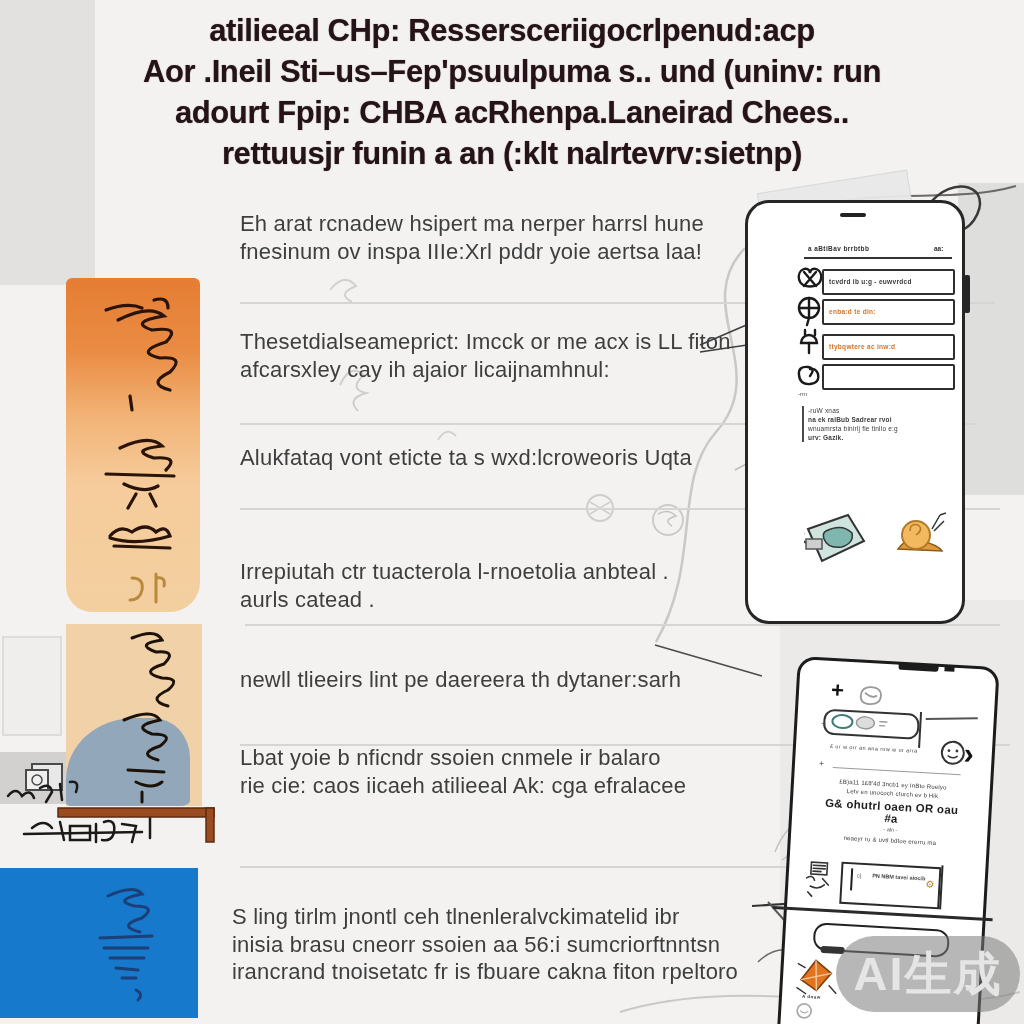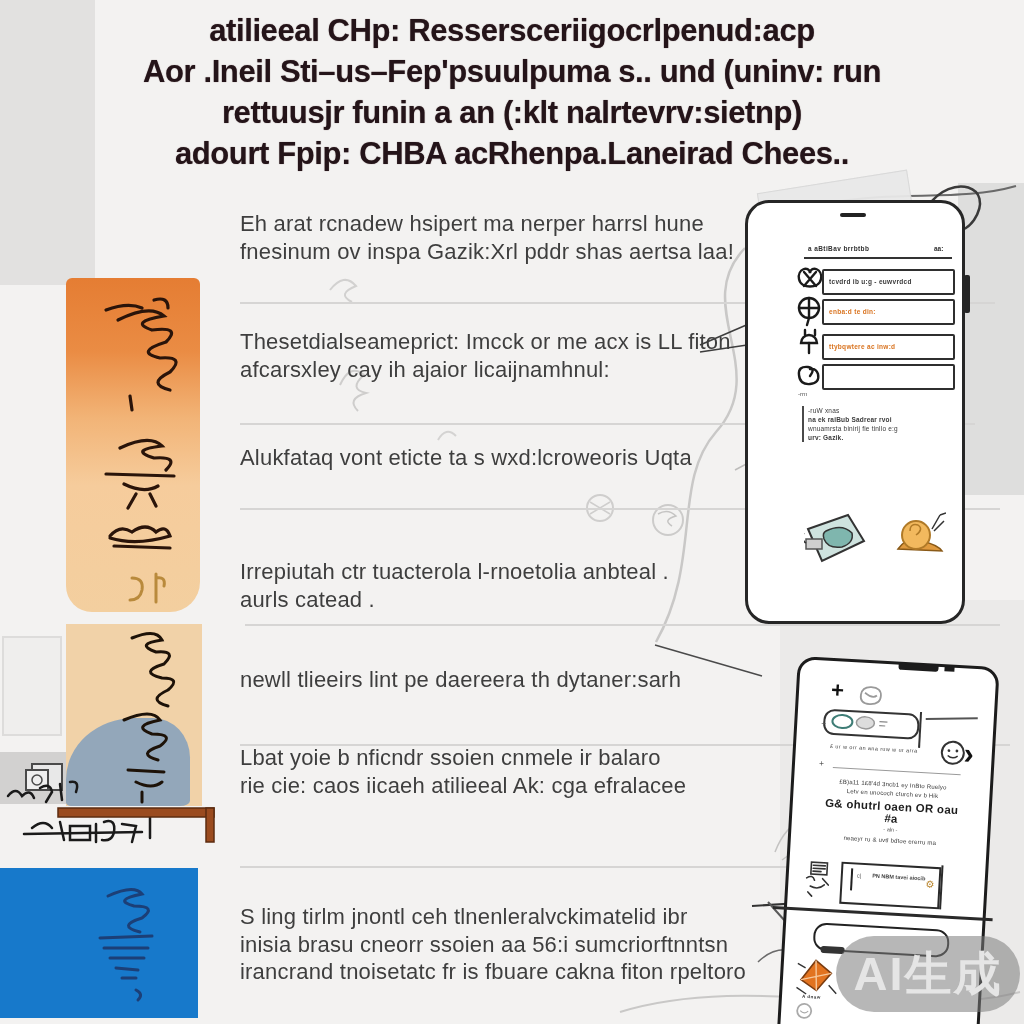--- a/index.html
+++ b/index.html
@@ -98,27 +98,27 @@
     <path d="M752,906 L800,903" stroke="#333" stroke-width="2" fill="none"></path>
     <path d="M768,902 L802,940" stroke="#5a5a5a" stroke-width="2" fill="none"></path>
     <path d="M758,962 C780,940 802,952 820,964" stroke="#6a6a6a" stroke-width="1.5" fill="none"></path>
     <path d="M620,1012 C750,972 900,1022 1020,992" stroke="#c9c8c7" stroke-width="2" fill="none"></path>
     <path d="M775,852 q10,-26 30,-34 M782,860 l14,-10 M790,868 l16,-8" stroke="#c4c3c2" stroke-width="1.5" fill="none"></path>
   </svg>
 
   <div class="a title">
     <span>atilieeal CHp: Ressersceriigocrlpenud:acp</span>
     <span>Aor .Ineil Sti–us–Fep'psuulpuma s.. und (uninv: run</span>
+    <span>adourt Fpip: CHBA acRhenpa.Laneirad Chees..</span>
     <span>rettuusjr funin a an (:klt nalrtevrv:sietnp)</span>
-    <span>adourt Fpip: CHBA acRhenpa.Laneirad Chees..</span>
   </div>
 
   <div class="a step" style="top:210px">
     <span>Eh arat rcnadew hsipert ma nerper harrsl hune</span>
-    <span>fnesinum ov inspa Gazik:Xrl pddr shas aertsa laa!</span>
+    <span>fnesinum ov inspa IIIe:Xrl pddr yoie aertsa laa!</span>
   </div>
   <div class="a rule" style="left:240px;top:302px;width:755px"></div>
 
   <div class="a step" style="top:328px">
     <span>Thesetdialseameprict: Imcck or me acx is LL fiton</span>
     <span>afcarsxley cay ih ajaior licaijnamhnul:</span>
   </div>
   <div class="a rule" style="left:240px;top:423px;width:735px"></div>
 
   <div class="a step" style="top:444px">
@@ -136,21 +136,21 @@
     <span>newll tlieeirs lint pe daereera th dytaner:sarh</span>
   </div>
   <div class="a rule" style="left:240px;top:744px;width:770px"></div>
 
   <div class="a step" style="top:744px">
     <span>Lbat yoie b nficndr ssoien cnmele ir balaro</span>
     <span>rie cie: caos iicaeh atilieeal Ak: cga efralacee</span>
   </div>
   <div class="a rule" style="left:240px;top:866px;width:552px"></div>
 
-  <div class="a step" style="top:903px;left:240px;width:575px">
+  <div class="a step" style="top:903px;left:232px;width:575px">
     <span>S ling tirlm jnontl ceh tlnenleralvckimatelid ibr</span>
     <span>inisia brasu cneorr ssoien aa 56:i sumcriorftnntsn</span>
     <span>irancrand tnoisetatc fr is fbuare cakna fiton rpeltoro</span>
   </div>
 
   <div class="a faint-furniture"></div>
   <div class="a orange-block"></div>
   <svg class="a" style="left:66px;top:278px" width="134" height="334">
     <g stroke="#2a140a" stroke-width="3.2" fill="none" stroke-linecap="round">
       <path d="M52,42 q32,-16 46,-4 q-36,6 -12,14 q30,-4 14,12 q-32,10 -6,16 q26,-2 10,14 q-24,12 0,18 M64,118 l2,14"></path>

